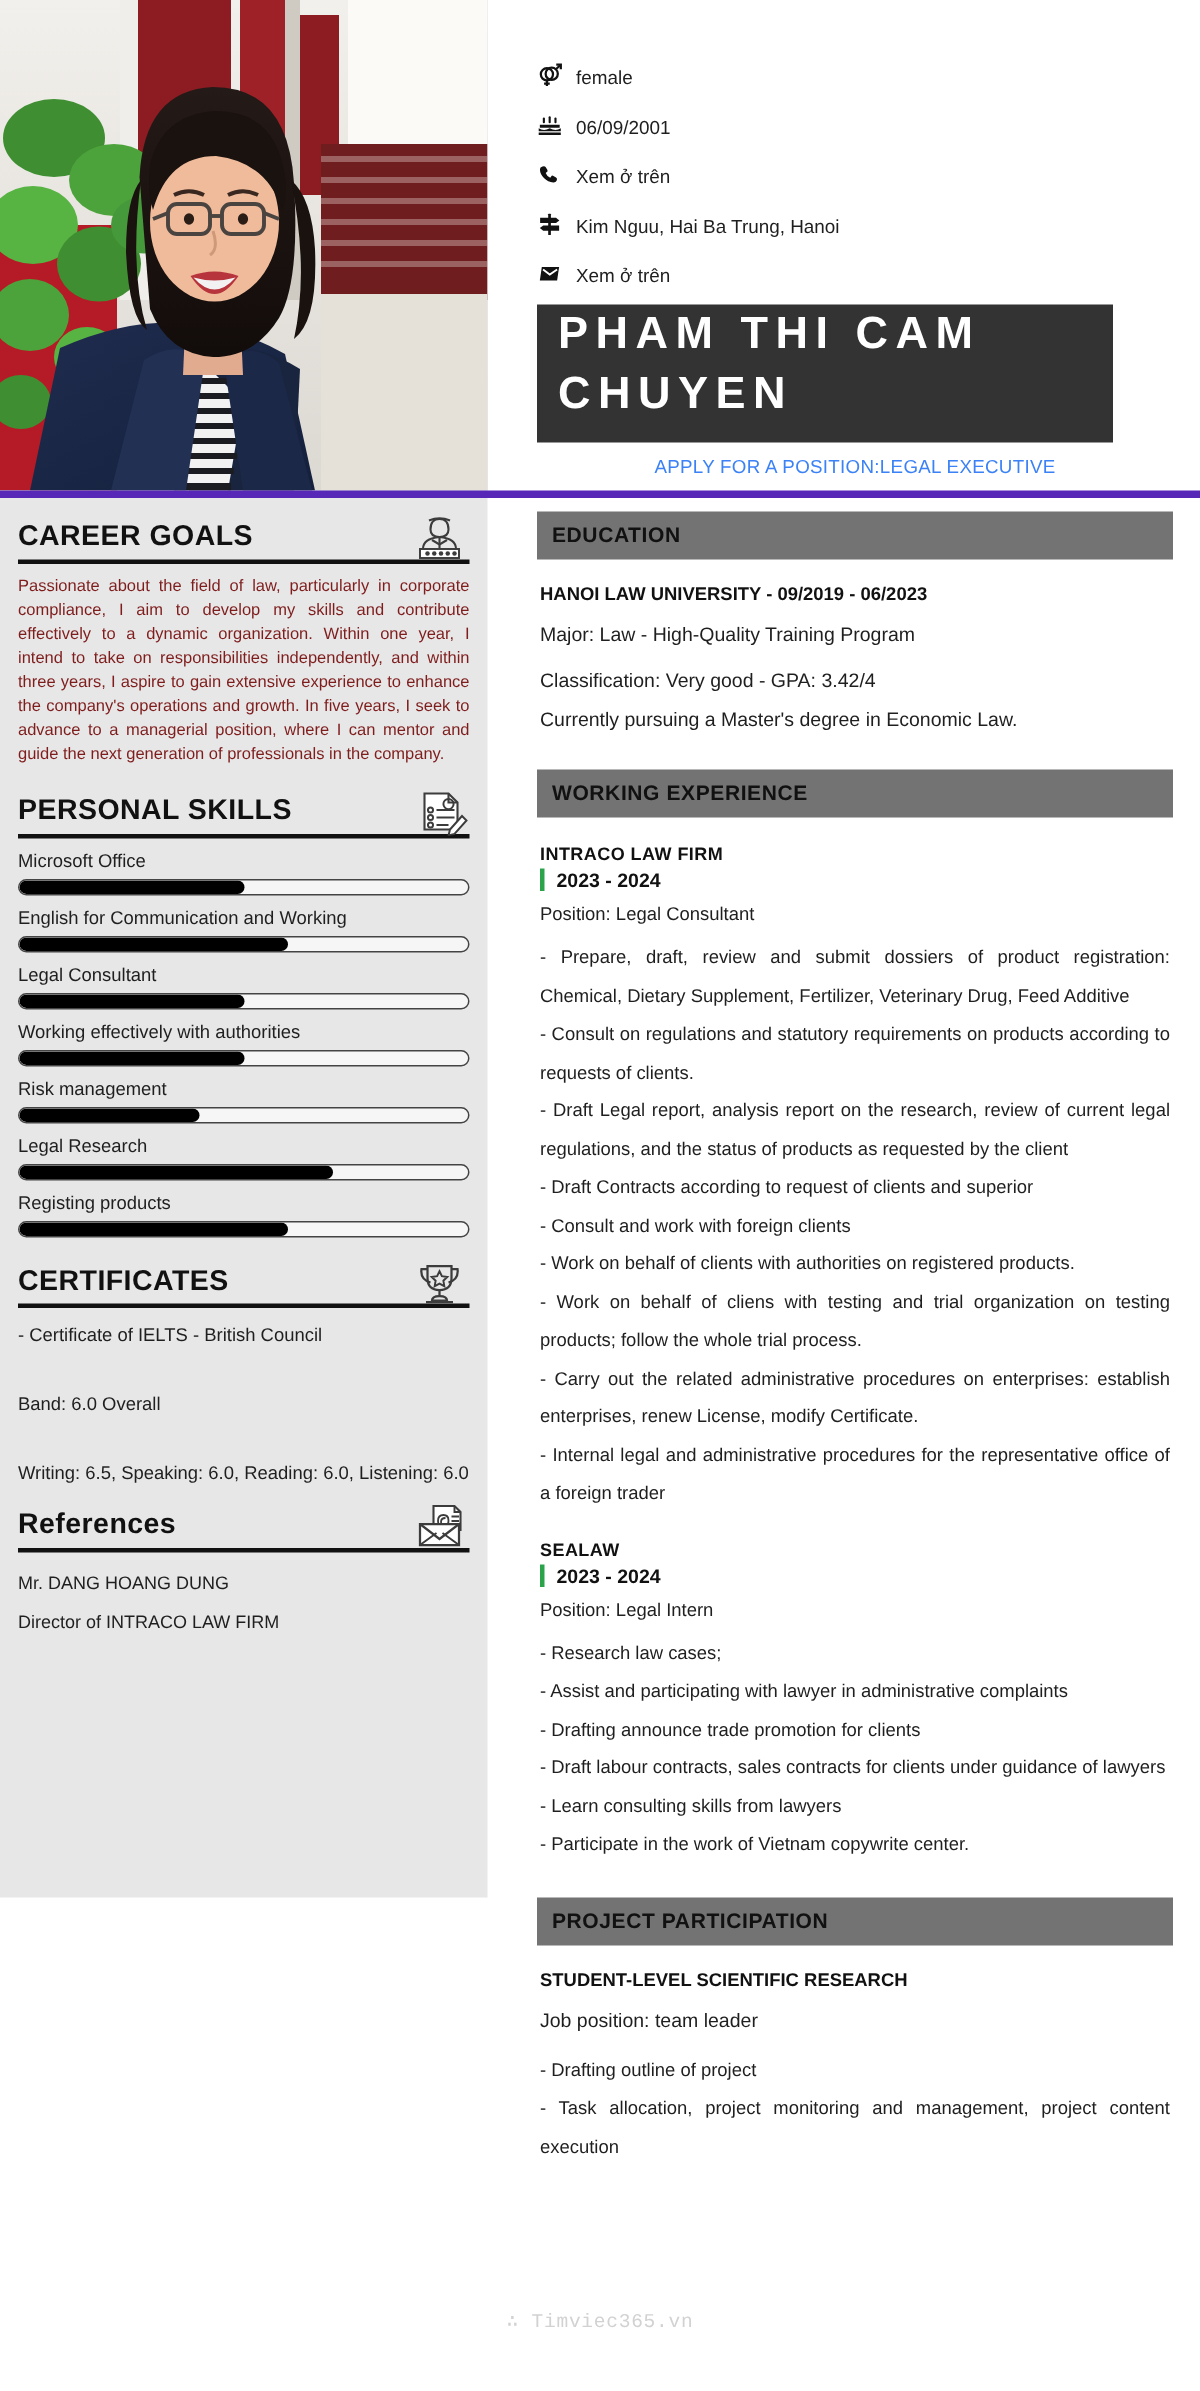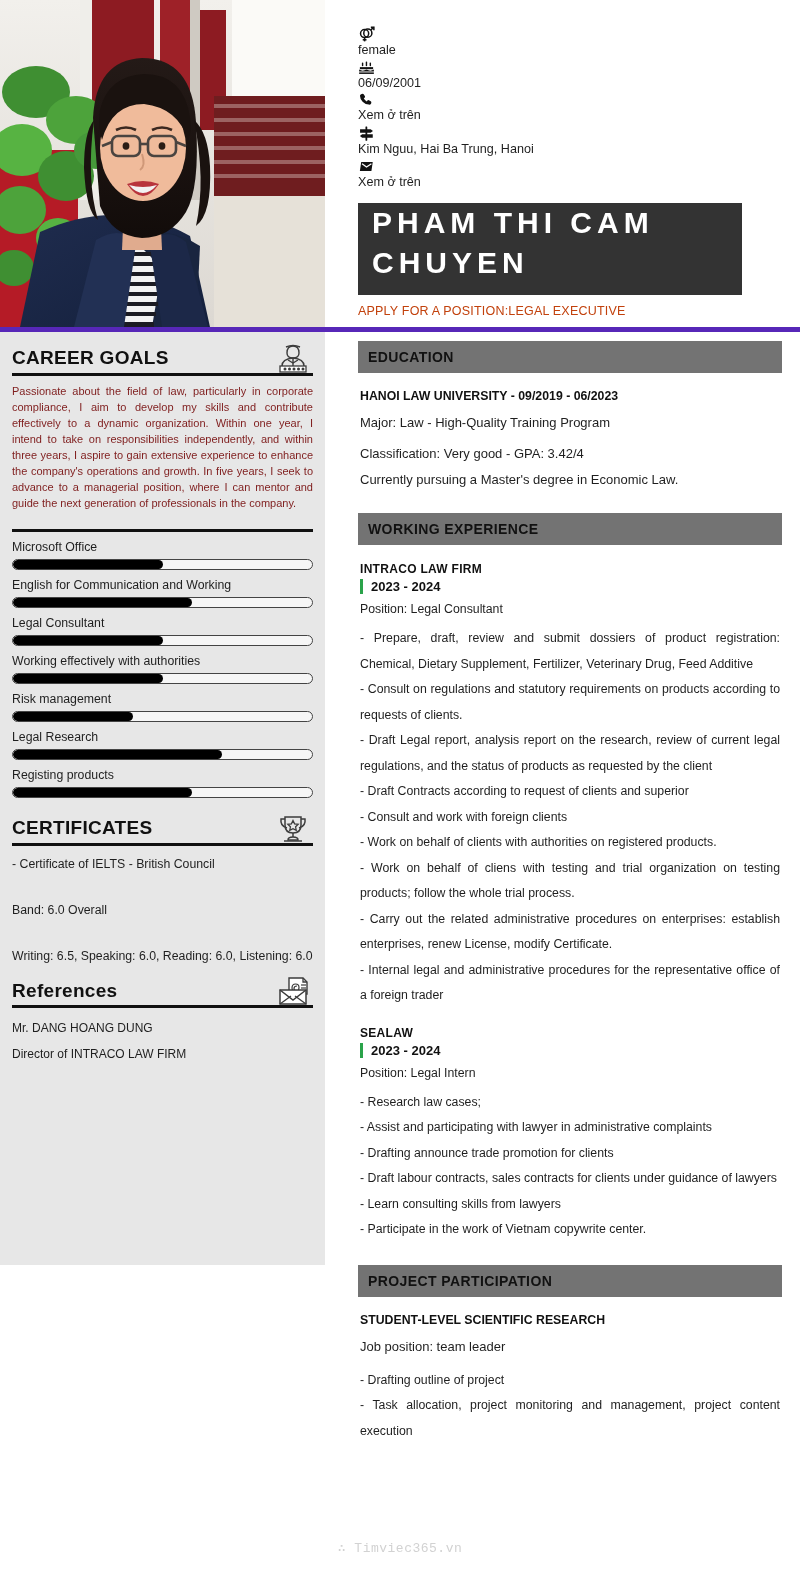--- a/index.html
+++ b/index.html
@@ -50,33 +50,33 @@
   .cert-line { font-size: 12.3px; line-height: 22px; color:#1f1f1f; text-align: justify; }
   .cert-line.gap { margin-top: 24px; }
   .ref-line { font-size: 12px; line-height: 26px; color:#1f1f1f; }
 
   .block-gap { height: 18px; }
   .block-gap-sm { height: 12px; }
 
   
   .right { position: absolute; left: 358px; top: 0; width: 424px; }
   .contact-list { padding-top: 26px; }
-  .contact-row { display: flex; align-items: flex-start; height: 33px; flex-direction: column; }
+  .contact-row { display: flex; align-items: flex-end; height: 33px; }
   .contact-ico { width: 26px; display:flex; align-items:center; justify-content:flex-start; }
   .contact-ico svg { display:block; }
   .contact-txt { font-size: 12.6px; color: #1f1f1f; }
 
   .name-bar {
     margin-top: 12px; background: #333333; color: #ffffff;
     padding: 0 14px 12px 14px; width: 384px;
   }
   .name-bar h1 {
     font-size: 30px; font-weight: bold; letter-spacing: 5px; line-height: 40px;
   }
-  .apply-line { font-size: 12.5px; color: #c2410c; margin-top: 9px; letter-spacing: .2px; }
+  .apply-line { font-size: 12.5px; color: #3b82f6; margin-top: 9px; letter-spacing: .2px; text-align: center; }
 
   .sec-head {
     background: #737373; padding: 7px 10px; width: 424px; margin-top: 22px;
   }
   .sec-head span { font-size: 14px; font-weight: bold; letter-spacing: .4px; color: #111; }
   .sec-head.first { margin-top: 23px; }
 
   .body-pad { padding: 0 2px 0 2px; }
   .edu-title { font-size: 12.3px; font-weight: bold; color:#111; margin-top: 16px; }
   .p-line { font-size: 13px; line-height: 22px; color:#1f1f1f; text-align: justify; margin-top: 9px; }
@@ -214,20 +214,39 @@
           </svg>
         </span>
       </div>
       <div class="side-rule"></div>
       <p class="goal-text">Passionate about the field of law, particularly in corporate compliance, I aim to develop my skills and contribute effectively to a dynamic organization. Within one year, I intend to take on responsibilities independently, and within three years, I aspire to gain extensive experience to enhance the company's operations and growth. In five years, I seek to advance to a managerial position, where I can mentor and guide the next generation of professionals in the company.</p>
     </div>
 
     <div class="block-gap"></div>
 
     <div>
+      <div class="side-head">
+        <h2>PERSONAL SKILLS</h2>
+        <span class="side-icon">
+          <svg viewBox="0 0 40 32">
+            <path d="M10 4 h16 l6 6 v18 h-22z" fill="#fff" stroke="#3c3c3c" stroke-width="1.4"></path>
+            <path d="M26 4 v6 h6" fill="none" stroke="#3c3c3c" stroke-width="1.4"></path>
+            <circle cx="26" cy="11" r="3.4" fill="none" stroke="#3c3c3c" stroke-width="1.3"></circle>
+            <g fill="none" stroke="#3c3c3c" stroke-width="1.3">
+              <circle cx="14" cy="15" r="1.7"></circle>
+                <circle cx="14" cy="20" r="1.7"></circle>
+                <circle cx="14" cy="25" r="1.7"></circle>
+              <path d="M18 15 h12"></path>
+                <path d="M18 20 h12"></path>
+                <path d="M18 25 h8"></path>
+            </g>
+            <path d="M27 28 l8-9 l3 3 l-8 9 l-4 1z" fill="#fff" stroke="#3c3c3c" stroke-width="1.3"></path>
+          </svg>
+        </span>
+      </div>
       <div class="side-rule"></div>
 
       <div class="skill-row">
         <div class="skill-name">Microsoft Office</div>
         <div class="bar-track">
           <div class="bar-fill" style="width: 50%;"></div>
         </div>
       </div>
       <div class="skill-row">
         <div class="skill-name">English for Communication and Working</div>

